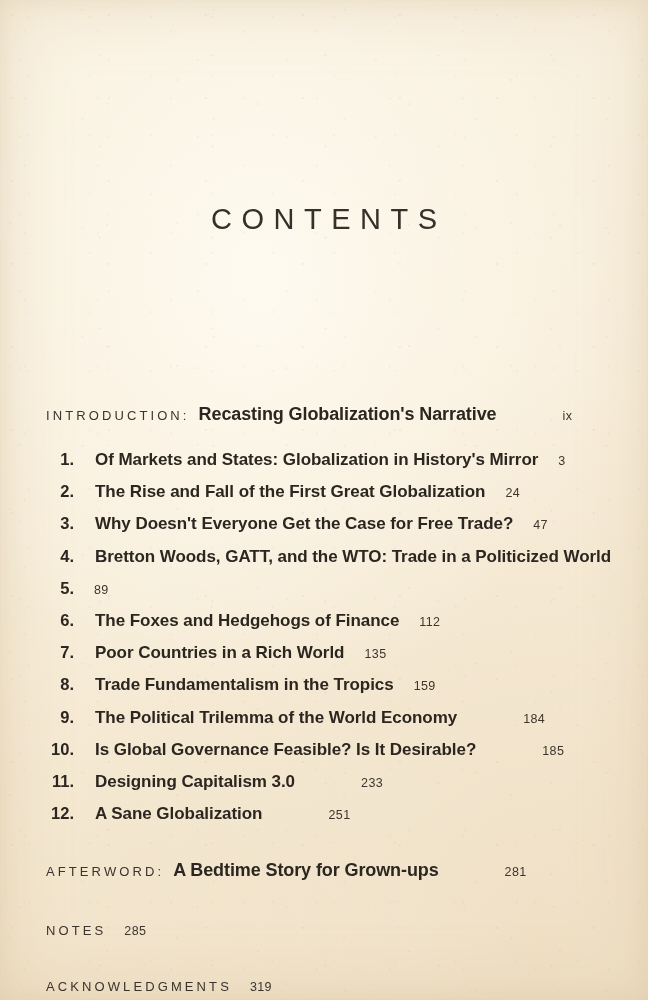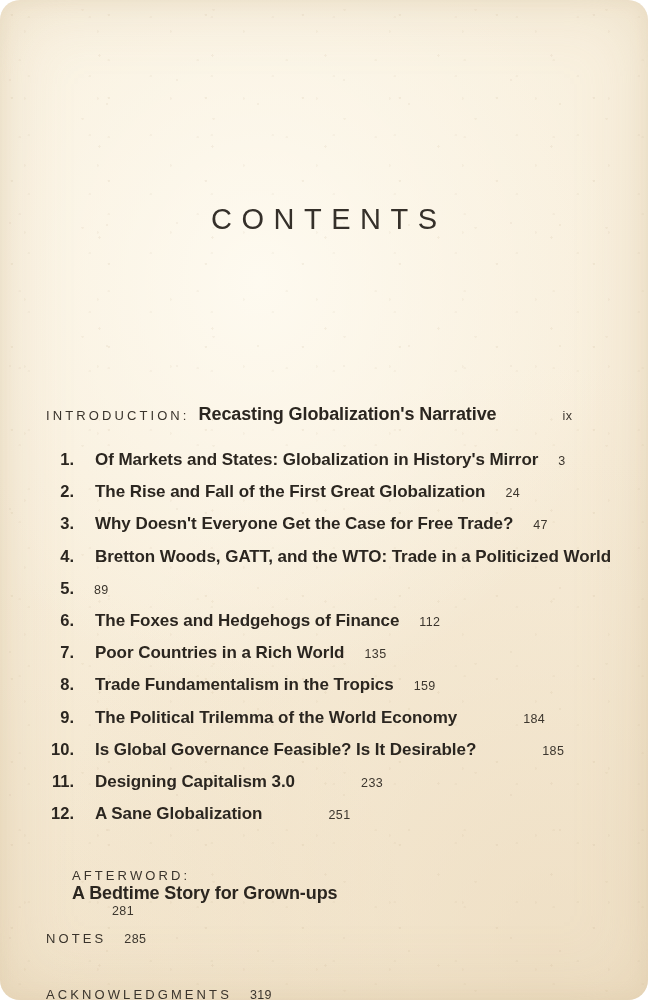--- a/index.html
+++ b/index.html
@@ -14,21 +14,20 @@
     height: 1000px;
     overflow: hidden;
     background-color: #f9f0dd;
     background-image:
       radial-gradient(ellipse 80% 60% at 40% 28%, rgba(255,252,243,0.85) 0%, rgba(255,252,243,0) 70%),
       radial-gradient(ellipse 120% 90% at 85% 95%, rgba(233,214,184,0.55) 0%, rgba(233,214,184,0) 65%),
       radial-gradient(ellipse 100% 70% at 5% 100%, rgba(236,219,191,0.5) 0%, rgba(236,219,191,0) 60%),
       linear-gradient(177deg, #f9f1e0 0%, #f8eedb 45%, #f6ebd5 100%);
     font-family: "Liberation Sans", sans-serif;
     color: #2d2822;
-    border-radius: 20px;
     -webkit-font-smoothing: antialiased;
   }
 
   
   .grain {
     position: absolute;
     inset: 0;
     pointer-events: none;
     opacity: 0.55;
     background-image:
@@ -230,21 +229,21 @@
       </div>
 
       <div class="row row-ch">
         <span class="num">12.</span>
         <span class="ch-title">A Sane Globalization</span>
         <span class="pg pg-wide">251</span>
       </div>
 
     </div>
 
-    <div class="row row-afterword" style="margin-top:32px;flex-direction:column;">
+    <div class="row row-afterword" style="margin-top:24px;">
       <span class="caps">AFTERWORD:</span>
       <span class="afterword-title">A Bedtime Story for Grown-ups</span>
       <span class="pg pg-wide">281</span>
     </div>
 
     <div class="backmatter">
 
       <div class="row row-back">
         <span class="caps">NOTES</span>
         <span class="pg">285</span>

